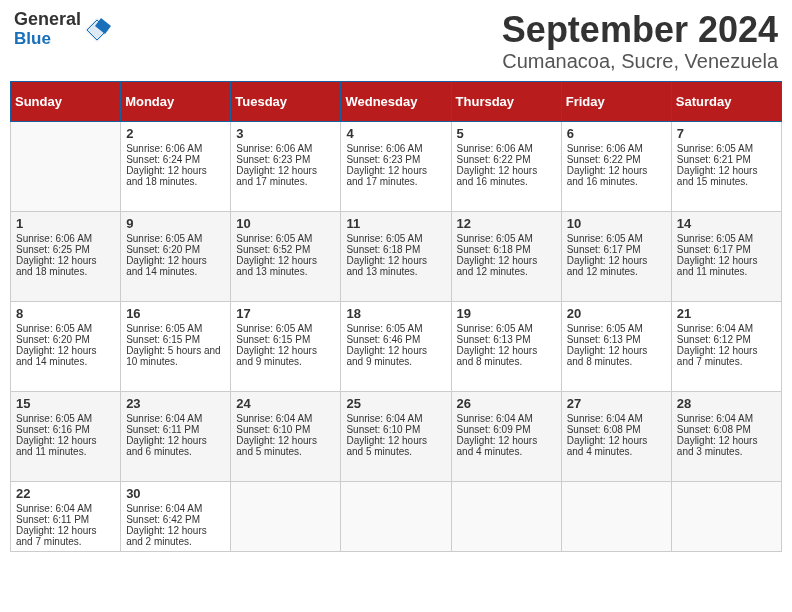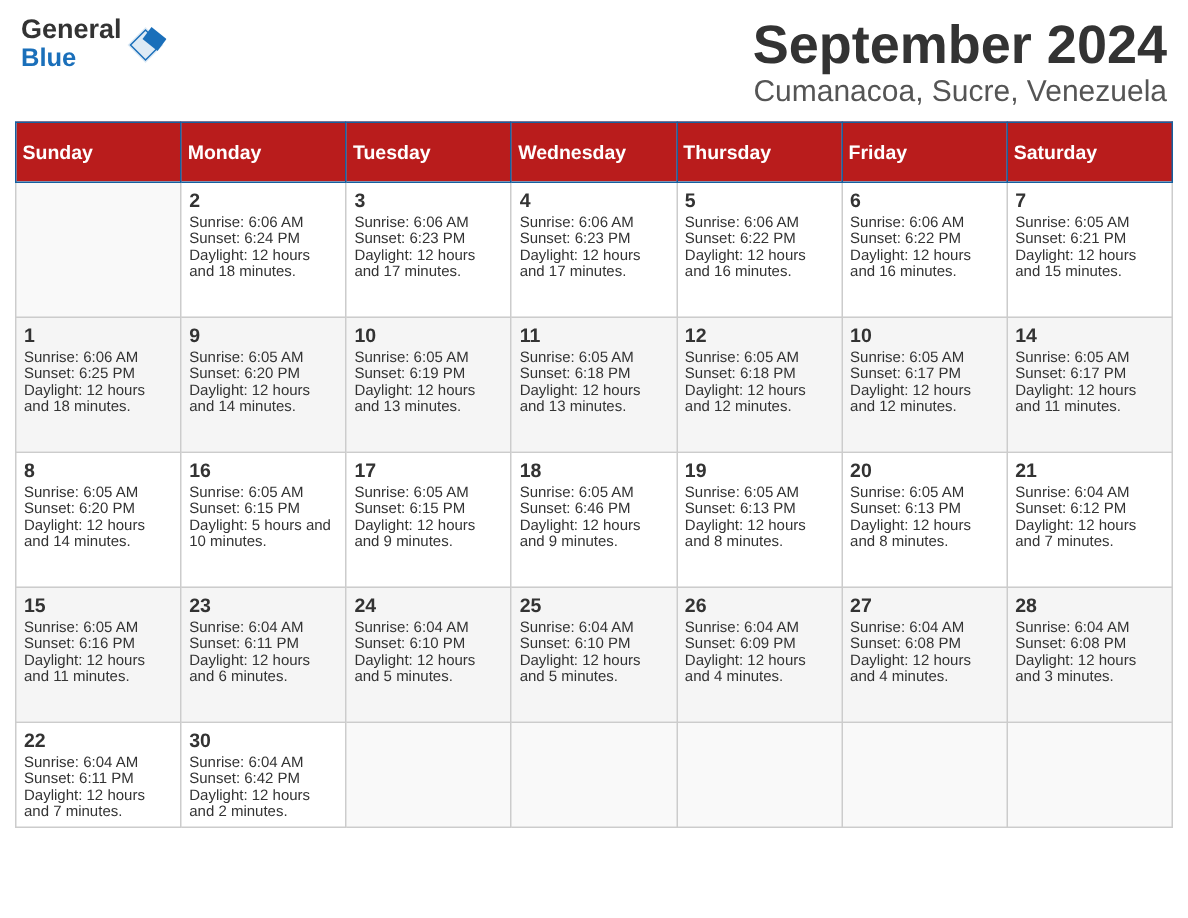--- a/index.html
+++ b/index.html
@@ -135,21 +135,21 @@
         <td><span class="day-num">2</span><span>Sunrise: 6:06 AM</span><br><span>Sunset: 6:24 PM</span><br><span>Daylight: 12 hours and 18 minutes.</span></td>
         <td><span class="day-num">3</span><span>Sunrise: 6:06 AM</span><br><span>Sunset: 6:23 PM</span><br><span>Daylight: 12 hours and 17 minutes.</span></td>
         <td><span class="day-num">4</span><span>Sunrise: 6:06 AM</span><br><span>Sunset: 6:23 PM</span><br><span>Daylight: 12 hours and 17 minutes.</span></td>
         <td><span class="day-num">5</span><span>Sunrise: 6:06 AM</span><br><span>Sunset: 6:22 PM</span><br><span>Daylight: 12 hours and 16 minutes.</span></td>
         <td><span class="day-num">6</span><span>Sunrise: 6:06 AM</span><br><span>Sunset: 6:22 PM</span><br><span>Daylight: 12 hours and 16 minutes.</span></td>
         <td><span class="day-num">7</span><span>Sunrise: 6:05 AM</span><br><span>Sunset: 6:21 PM</span><br><span>Daylight: 12 hours and 15 minutes.</span></td>
       </tr>
       <tr>
         <td><span class="day-num">1</span><span>Sunrise: 6:06 AM</span><br><span>Sunset: 6:25 PM</span><br><span>Daylight: 12 hours and 18 minutes.</span></td>
         <td><span class="day-num">9</span><span>Sunrise: 6:05 AM</span><br><span>Sunset: 6:20 PM</span><br><span>Daylight: 12 hours and 14 minutes.</span></td>
-        <td><span class="day-num">10</span><span>Sunrise: 6:05 AM</span><br><span>Sunset: 6:19 PM</span><br><span>Daylight: 12 hours and 13 minutes.</span></td>
+        <td><span class="day-num">10</span><span>Sunrise: 6:05 AM</span><br><span>Sunset: 6:52 PM</span><br><span>Daylight: 12 hours and 13 minutes.</span></td>
         <td><span class="day-num">11</span><span>Sunrise: 6:05 AM</span><br><span>Sunset: 6:18 PM</span><br><span>Daylight: 12 hours and 13 minutes.</span></td>
         <td><span class="day-num">12</span><span>Sunrise: 6:05 AM</span><br><span>Sunset: 6:18 PM</span><br><span>Daylight: 12 hours and 12 minutes.</span></td>
         <td><span class="day-num">10</span><span>Sunrise: 6:05 AM</span><br><span>Sunset: 6:17 PM</span><br><span>Daylight: 12 hours and 12 minutes.</span></td>
         <td><span class="day-num">14</span><span>Sunrise: 6:05 AM</span><br><span>Sunset: 6:17 PM</span><br><span>Daylight: 12 hours and 11 minutes.</span></td>
       </tr>
       <tr>
         <td><span class="day-num">8</span><span>Sunrise: 6:05 AM</span><br><span>Sunset: 6:20 PM</span><br><span>Daylight: 12 hours and 14 minutes.</span></td>
         <td><span class="day-num">16</span><span>Sunrise: 6:05 AM</span><br><span>Sunset: 6:15 PM</span><br><span>Daylight: 5 hours and 10 minutes.</span></td>
         <td><span class="day-num">17</span><span>Sunrise: 6:05 AM</span><br><span>Sunset: 6:15 PM</span><br><span>Daylight: 12 hours and 9 minutes.</span></td>
         <td><span class="day-num">18</span><span>Sunrise: 6:05 AM</span><br><span>Sunset: 6:46 PM</span><br><span>Daylight: 12 hours and 9 minutes.</span></td>

